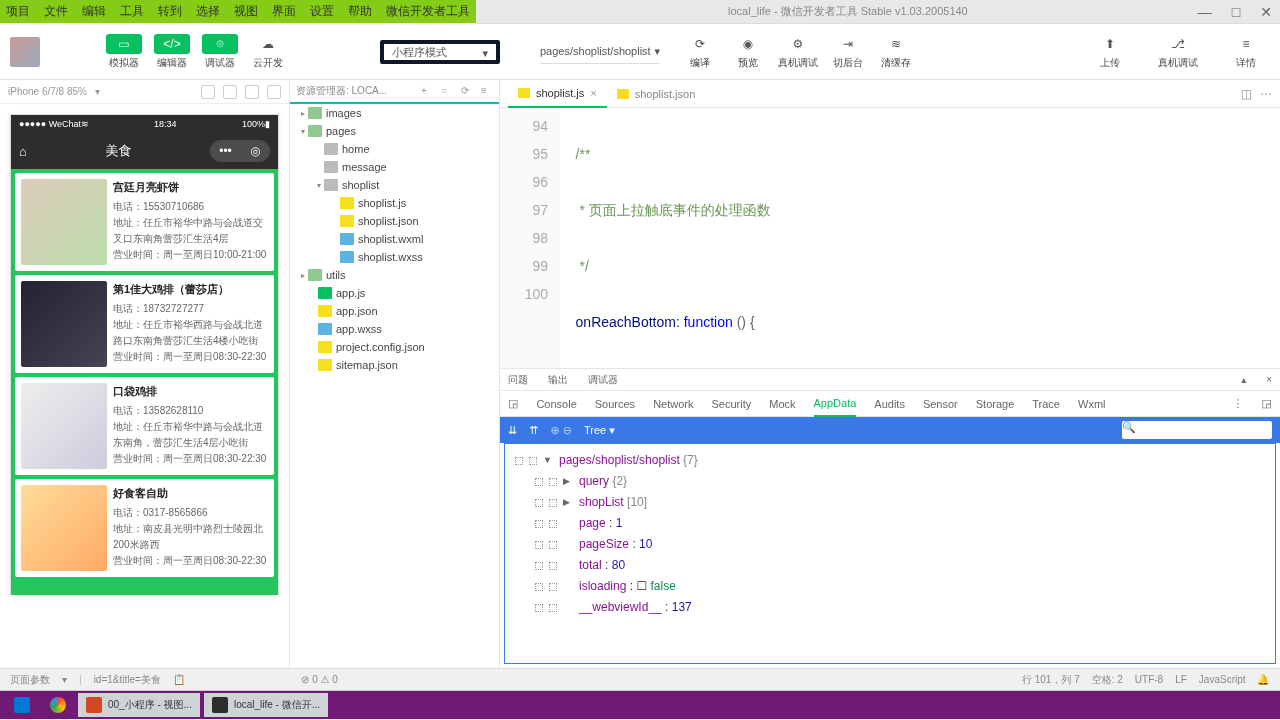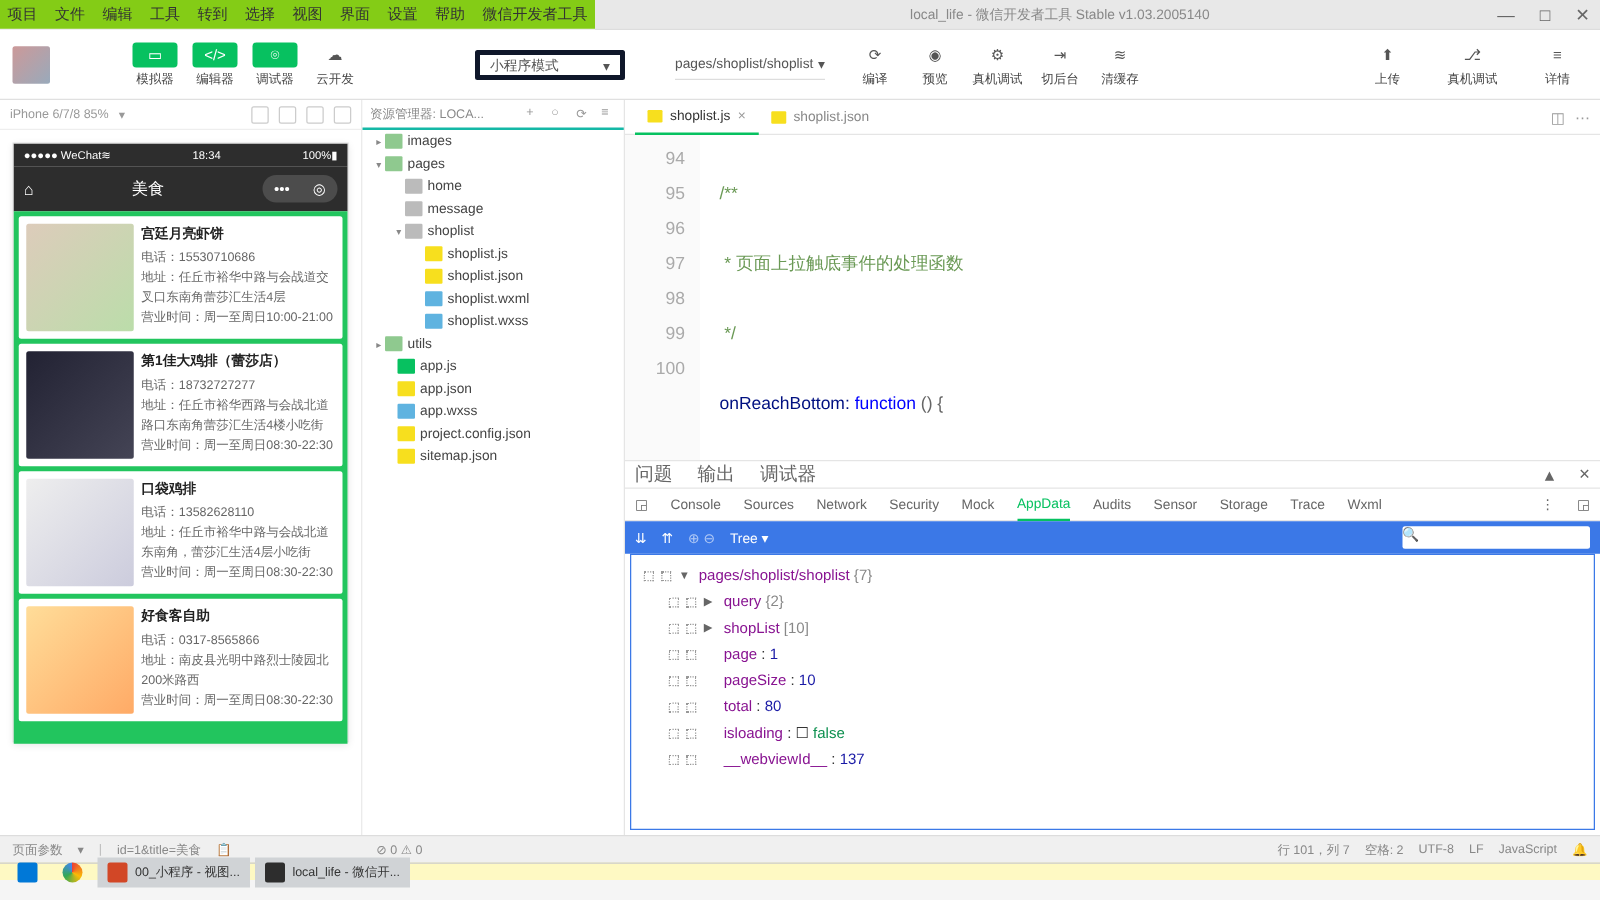--- a/index.html
+++ b/index.html
@@ -75,21 +75,21 @@
 .editor { flex: 1; display: flex; background: #fff; overflow: hidden; font-family: Consolas, monospace; font-size: 14px; }
 .gutter { width: 60px; background: #fafafa; color: #aaa; text-align: right; padding: 4px 12px 4px 0; line-height: 28px; }
 .code { flex: 1; padding: 4px 0; line-height: 28px; white-space: pre; position: relative; }
 .cg { color: #6a9955; }
 .cb { color: #0000ff; }
 .cv { color: #001080; }
 .cp { color: #666; }
 
 
 .dbg { height: 300px; border-top: 1px solid #e5e5e5; display: flex; flex-direction: column; }
-.dbgtabs1 { height: 22px; display: flex; align-items: center; border-bottom: 1px solid #e5e5e5; font-size: 15px; color: #666; padding: 0 8px; gap: 20px; }
+.dbgtabs1 { height: 22px; display: flex; align-items: center; border-bottom: 1px solid #e5e5e5; font-size: 10px; color: #666; padding: 0 8px; gap: 20px; }
 .dbgtabs1 .sp { flex: 1; }
 .dbgtabs2 { height: 26px; display: flex; align-items: center; border-bottom: 1px solid #e5e5e5; font-size: 11px; color: #666; padding: 0 8px; gap: 18px; }
 .dbgtabs2 .dtab { cursor: pointer; height: 26px; display: flex; align-items: center; }
 .dbgtabs2 .dtab.active { color: #07c160; border-bottom: 2px solid #07c160; }
 .dbgtabs2 .sp { flex: 1; }
 .dbgtool { height: 26px; background: #3b78e7; display: flex; align-items: center; padding: 0 8px; gap: 12px; color: #fff; font-size: 11px; }
 .dbgtool .sp { flex: 1; }
 .dbgtool .srch { width: 150px; height: 18px; background: #fff; border-radius: 2px; }
 .dbgbody { flex: 1; padding: 6px 10px; font-family: Consolas, monospace; font-size: 12px; color: #333; overflow: auto; border: 1px solid #3b78e7; margin: 0 4px 4px 4px; }
 .dln { line-height: 21px; display: flex; align-items: center; gap: 6px; }
@@ -98,21 +98,21 @@
 .kv .k { color: #881391; }
 .kv .n { color: #1a1aa6; }
 .kv .b { color: #0d904f; }
 .kv .g { color: #888; }
 
 
 .status { height: 22px; background: #f0f0f0; border-top: 1px solid #ddd; display: flex; align-items: center; padding: 0 10px; font-size: 10px; color: #888; gap: 12px; }
 .status .sp { flex: 1; }
 
 
-.taskbar { height: 14px; background: #fef9c3; display: flex; align-items: center; padding: 0 6px; gap: 4px; border-top: 1px solid #ccc; }
+.taskbar { height: 29px; background: #701a75; display: flex; align-items: center; padding: 0 6px; gap: 4px; border-top: 1px solid #ccc; }
 .taskbar .tb { height: 24px; padding: 0 8px; display: flex; align-items: center; font-size: 10px; color: #333; gap: 6px; cursor: pointer; }
 .taskbar .tb.active { background: #d0d3d6; }
 .taskbar .tbic { width: 16px; height: 16px; border-radius: 2px; }
 </style>
 </head>
 <body>
 
 <div class="menubar">
   <span>项目</span>
   <span>文件</span>

